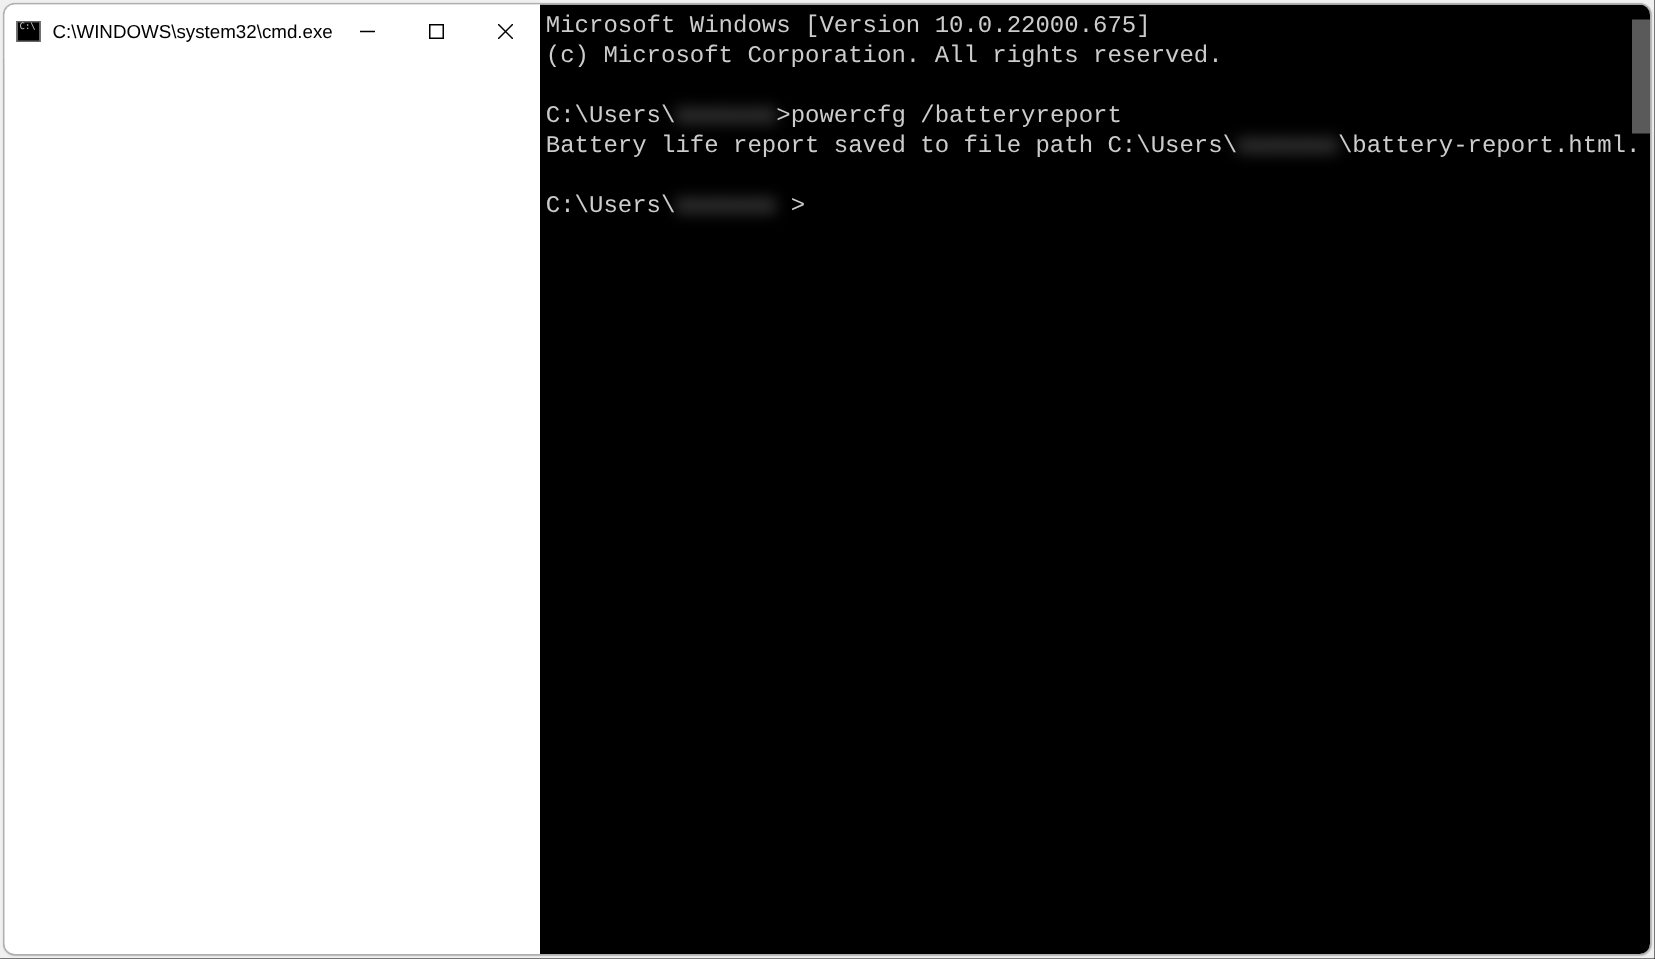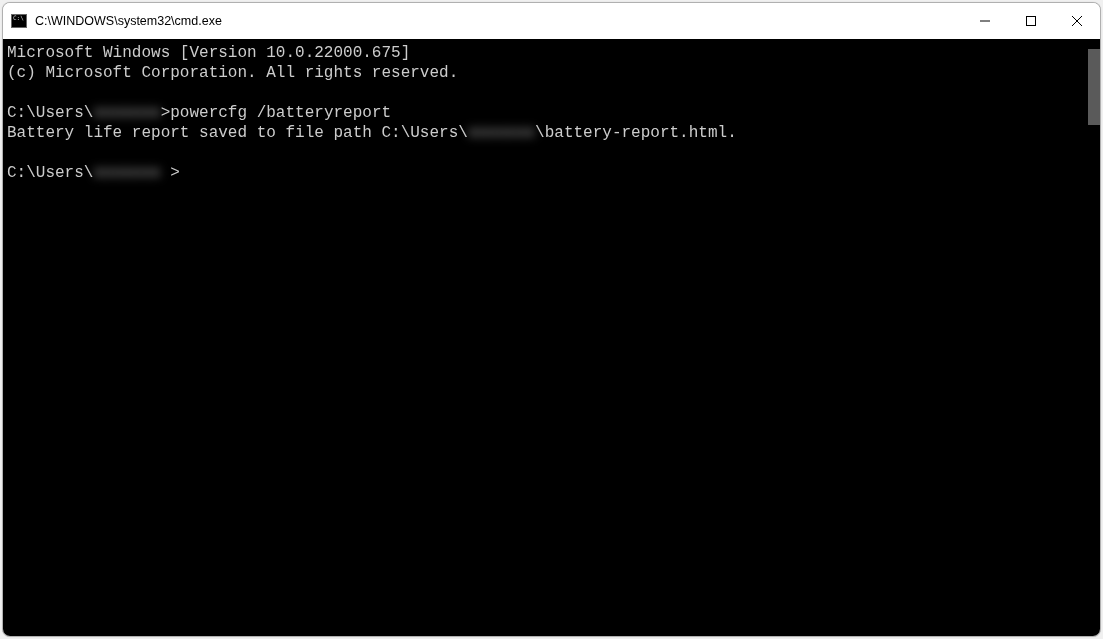--- a/index.html
+++ b/index.html
@@ -12,21 +12,21 @@
       padding: 2px;
     }
     .window {
       width: 1099px;
       height: 635px;
       background: #ffffff;
       border: 1px solid #b0b0b0;
       border-radius: 8px;
       overflow: hidden;
       display: flex;
-      flex-direction: column;
+      flex-direction: row;
       box-shadow: 0 0 1px rgba(0,0,0,.2);
     }
     .titlebar {
       height: 36px;
       background: #ffffff;
       display: flex;
       align-items: center;
       padding-left: 8px;
       flex-shrink: 0;
     }

